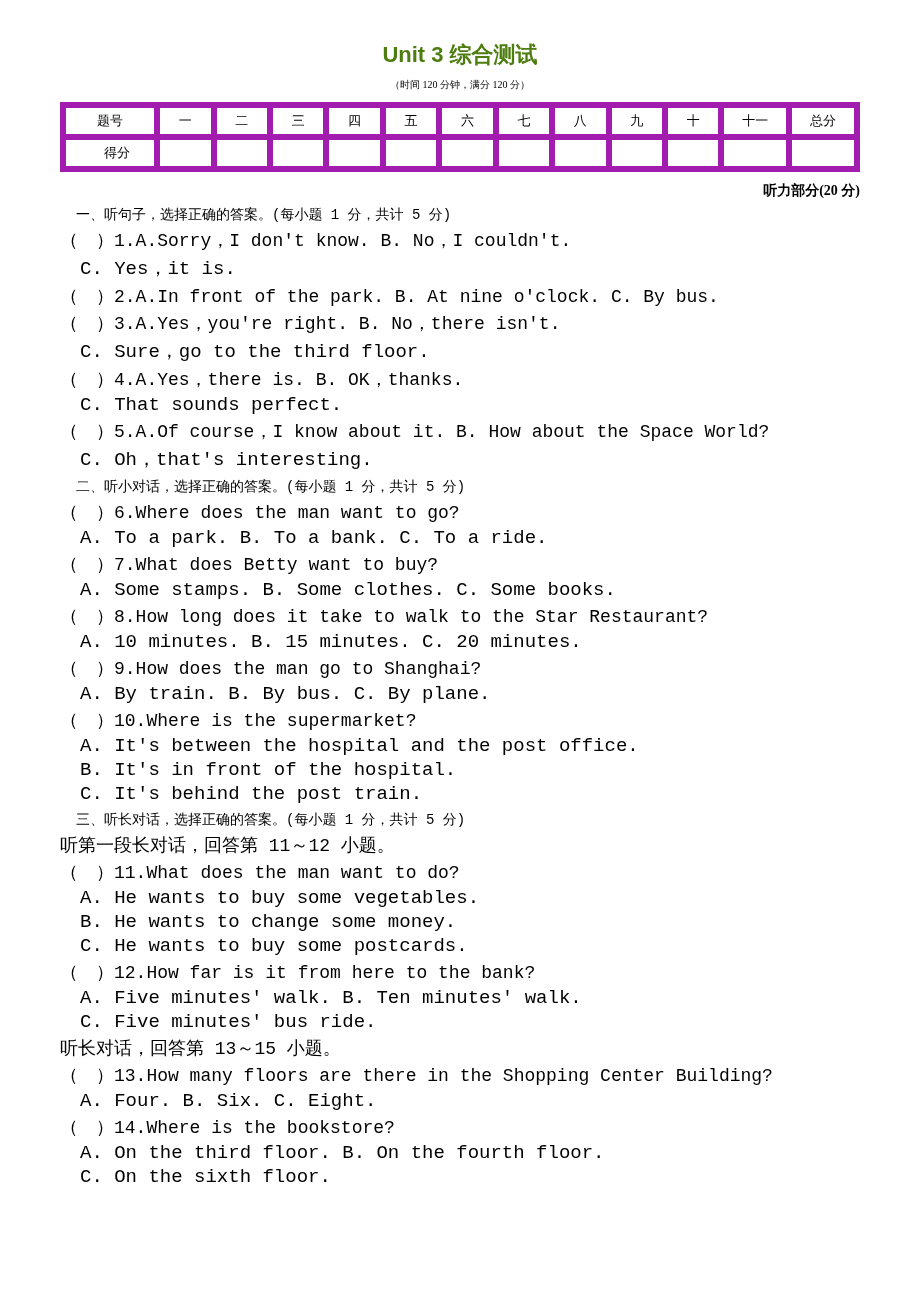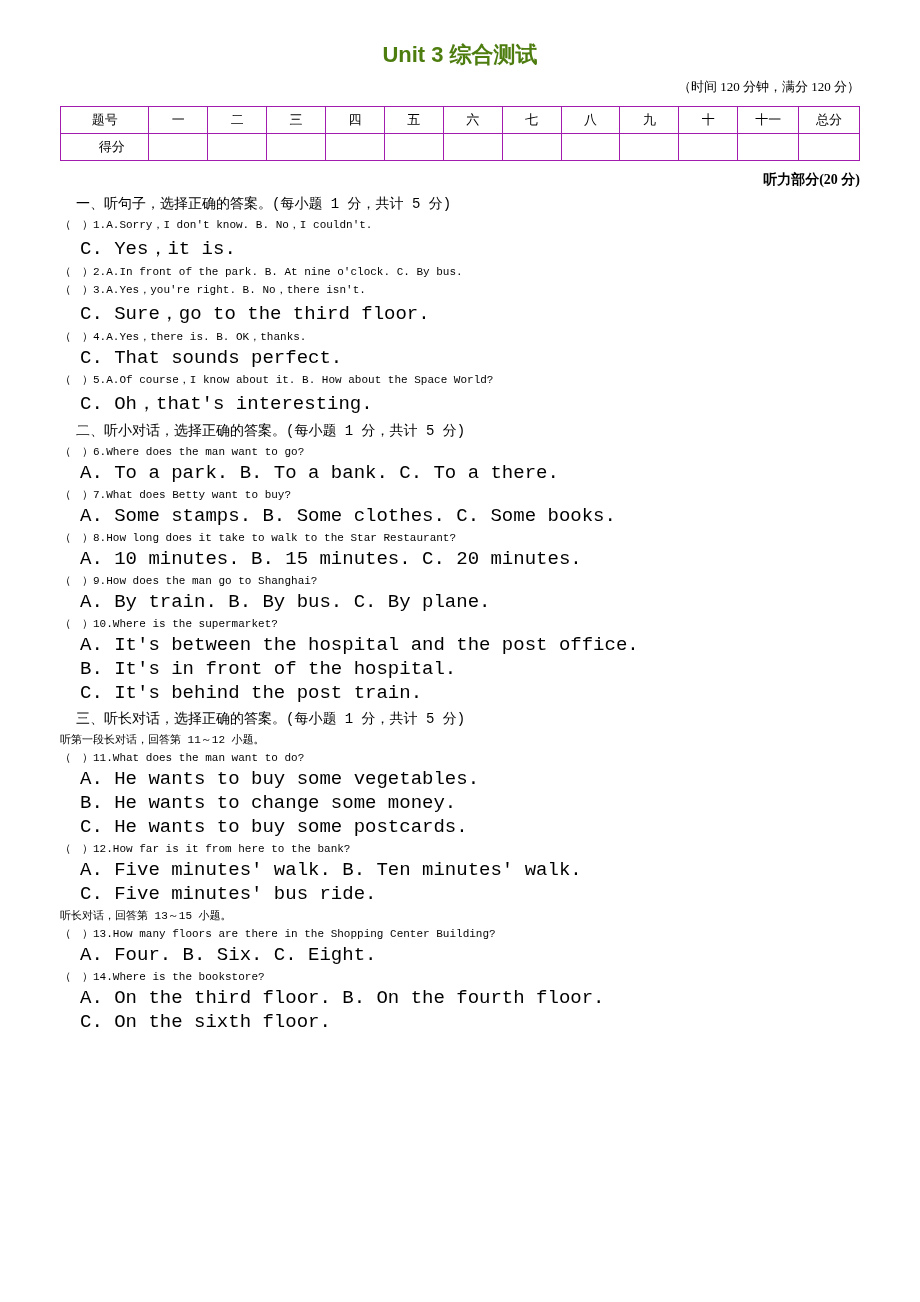--- a/index.html
+++ b/index.html
@@ -18,50 +18,50 @@
     }
     .title {
       text-align: center;
       font-size: 22px;
       font-weight: bold;
       color: #4d7c0f;
       margin-bottom: 8px;
       font-family: "SimHei", "黑体", sans-serif;
     }
     .subtitle {
-      text-align: right;
-      font-size: 13px;
+      text-align: center;
+      font-size: 10px;
       margin-bottom: 10px;
     }
     .score-table {
       width: 100%;
       border-collapse: collapse;
       margin-bottom: 10px;
       font-size: 13px;
     }
     .score-table td {
-      border: 1px solid #a21caf;
+      border: 6px solid #a21caf;
       text-align: center;
       padding: 4px 2px;
       min-width: 30px;
     }
     .section-header {
       text-align: right;
       font-size: 14px;
       font-weight: bold;
       margin: 6px 0 4px 0;
     }
     .part-title {
       font-size: 14px;
       margin: 6px 0 4px 16px;
       font-family: Liberation Mono, monospace;
     }
     .question {
       margin: 3px 0;
-      font-size: 11px;
+      font-size: 18px;
       font-family: "Courier New", "SimSun", monospace;
     }
     .answer-line {
       margin: 2px 0 2px 20px;
       font-size: 19px;
       font-family: "Courier New", "SimSun", monospace;
     }
   </style>
 </head>
 <body>
@@ -114,21 +114,21 @@
 <div class="question">（　）3.A.Yes，you're right.    B. No，there isn't.</div>
 <div class="answer-line">C. Sure，go to the third floor.</div>
 <div class="question">（　）4.A.Yes，there is.    B. OK，thanks.</div>
 <div class="answer-line">C. That sounds perfect.</div>
 <div class="question">（　）5.A.Of course，I know about it.    B. How about the Space World?</div>
 <div class="answer-line">C. Oh，that's interesting.</div>
 
 <div class="part-title">二、听小对话，选择正确的答案。(每小题 1 分，共计 5 分)</div>
 
 <div class="question">（　）6.Where does the man want to go?</div>
-<div class="answer-line">A. To a park.         B. To a bank.          C. To a there.</div>
+<div class="answer-line">A. To a park.         B. To a bank.          C. To a ride.</div>
 <div class="question">（　）7.What does Betty want to buy?</div>
 <div class="answer-line">A. Some stamps.    B. Some clothes.    C. Some books.</div>
 <div class="question">（　）8.How long does it take to walk to the Star Restaurant?</div>
 <div class="answer-line">A. 10 minutes.    B. 15 minutes.    C. 20 minutes.</div>
 <div class="question">（　）9.How does the man go to Shanghai?</div>
 <div class="answer-line">A. By train.    B. By bus.    C. By plane.</div>
 <div class="question">（　）10.Where is the supermarket?</div>
 <div class="answer-line">A. It's between the hospital and the post office.</div>
 <div class="answer-line">B. It's in front of the hospital.</div>
 <div class="answer-line">C. It's behind the post train.</div>

